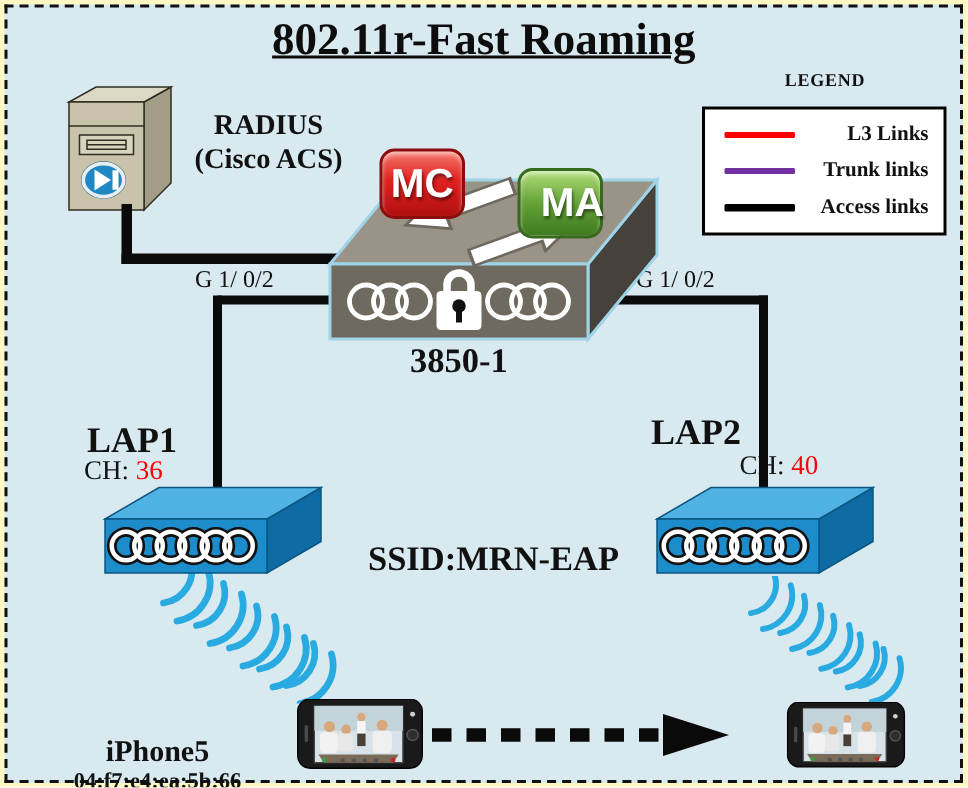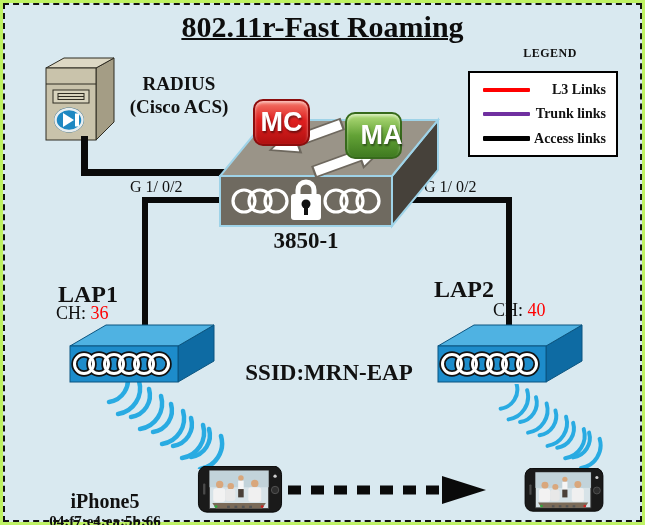--- a/index.html
+++ b/index.html
@@ -1,32 +1,32 @@
 <!DOCTYPE html>
 <html><head>
 <meta charset="utf-8">
 <style>
   html,body{margin:0;padding:0;background:#fff;}
   .canvas{
-    position:relative;width:645px;height:525px;background:#bef264;overflow:hidden;
+    position:relative;width:645px;height:525px;background:#fef9c3;overflow:hidden;
     font-family:"Liberation Serif", serif;
   }
   .frame{position:absolute;left:3px;top:3px;right:3px;bottom:3px;
     border:2px dashed #111;background:#d9e9f0;}
   .abs{position:absolute;}
   .title{
     left:0;top:10px;width:100%;text-align:center;
     font-size:30px;font-weight:bold;color:#0d0d0d;
     text-decoration:underline;text-decoration-thickness:2px;
   }
   .radius-label{left:110px;top:73px;width:138px;text-align:center;
     font-size:19px;font-weight:bold;color:#111;line-height:1.2;}
   .legend-title{left:468px;top:46px;width:164px;text-align:center;
     font-size:12px;font-weight:bold;color:#111;letter-spacing:.5px;}
-  .legend-box{left:468px;top:71px;width:150px;height:86px;background:#fff;
+  .legend-box{left:468px;top:71px;width:163px;height:86px;background:#fff;
     border:2px solid #000;box-sizing:border-box;display:flex;flex-direction:column;justify-content:space-evenly;}
   .legend-row{display:flex;align-items:center;justify-content:space-between;padding:0 10px 0 13px;}
   .legend-line{width:47px;height:4px;border-radius:1px;}
   .legend-label{font-size:14px;font-weight:bold;color:#111;}
   .badge{width:57px;height:47px;border-radius:10px;color:#fff;
     font-family:"Liberation Sans",sans-serif;font-weight:bold;font-size:27px;
     display:flex;align-items:center;justify-content:center;
     text-shadow:1px 2px 2px rgba(0,0,0,.45);box-sizing:border-box;z-index:5;text-align:right;}
   .badge-mc{left:253px;top:99px;background:linear-gradient(#f4796a 0%,#e02020 45%,#b01010 100%);
     border:2px solid #8c0d0d;box-shadow:inset 0 2px 3px rgba(255,255,255,.55);}

